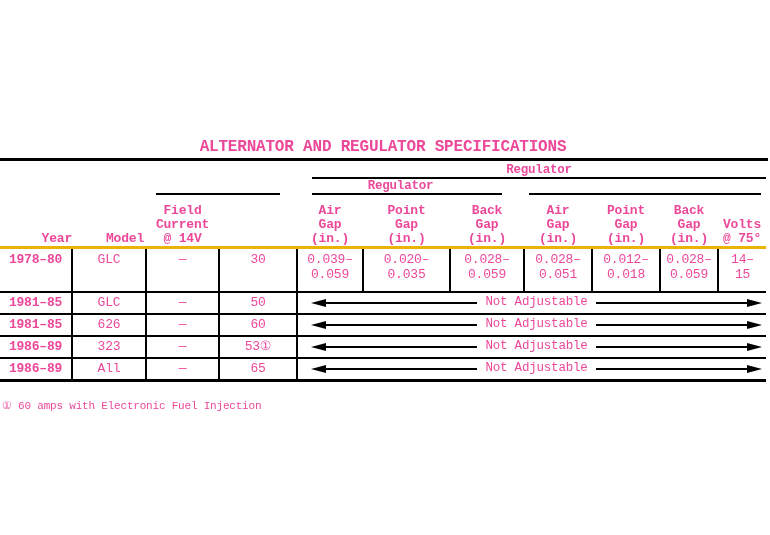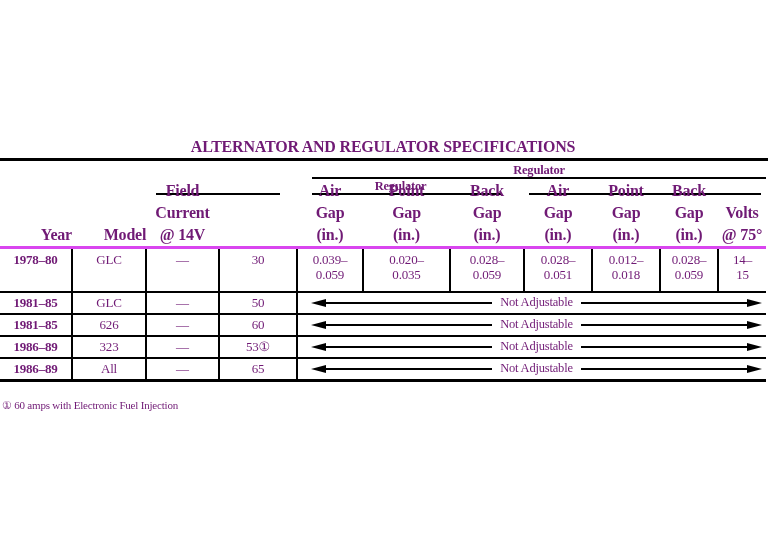--- a/index.html
+++ b/index.html
@@ -1,22 +1,22 @@
 <!DOCTYPE html>
 <html><head>
 <meta charset="utf-8">
 <style>
   html, body { margin: 0; padding: 0; background: #fff; }
   .page {
     position: relative;
     width: 770px;
     height: 535px;
     background: #ffffff;
-    color: #701a75;
-    font-family: Liberation Serif, serif;
+    color: #ec4899;
+    font-family: Liberation Mono, monospace;
     overflow: hidden;
   }
   .title {
     position: absolute;
     top: 138px; left: 0; width: 766px;
     text-align: center;
     font-size: 16px;
     font-weight: bold;
     letter-spacing: -0.2px;
     white-space: nowrap;
@@ -36,37 +36,37 @@
     white-space: nowrap;
   }
   .g-line {
     position: absolute;
     height: 1.5px;
     background: #000;
   }
   .col-h {
     position: absolute;
     bottom: 289px;
-    font-size: 16px;
-    font-weight: bold;
-    line-height: 22px;
+    font-size: 13px;
+    font-weight: bold;
+    line-height: 14px;
     text-align: center;
     letter-spacing: -0.2px;
     white-space: pre-line;
     margin-top: 29px;
   }
   .col-h.left { text-align: right; padding-left: 3px; box-sizing: border-box; }
 
   table.spec {
     position: absolute;
     top: 246px; left: 0;
     width: 766px;
     border-collapse: collapse;
     table-layout: fixed;
-    border-top: 3px solid #d946ef;
+    border-top: 3px solid #eab308;
   }
   table.spec td {
     padding: 0;
     font-size: 13px;
     line-height: 14.5px;
     text-align: center;
     border-bottom: 2px solid #000;
     letter-spacing: -0.2px;
     overflow: hidden;
   }

